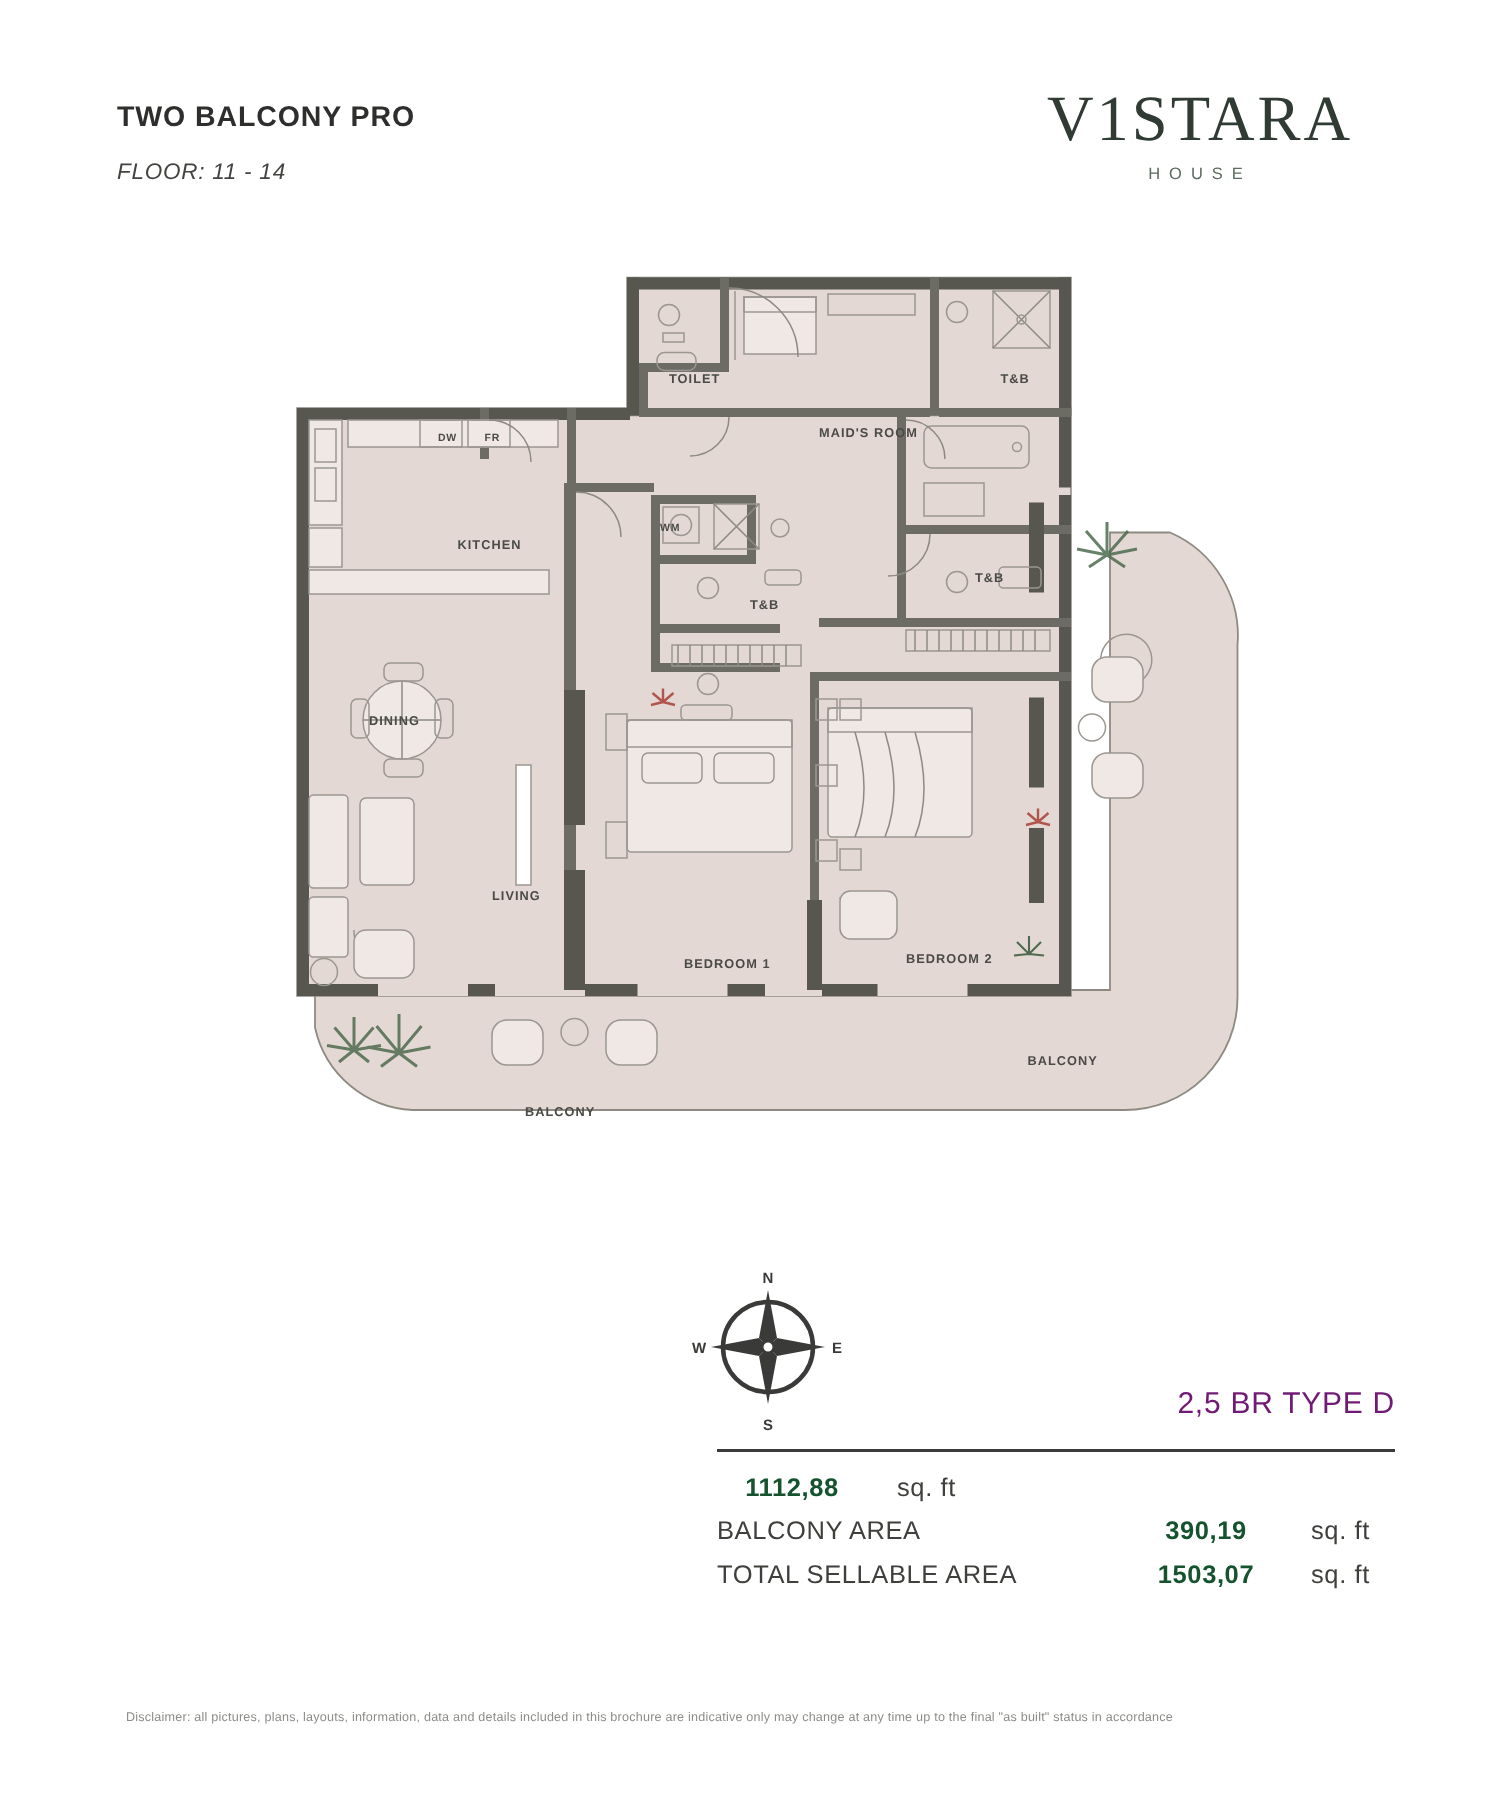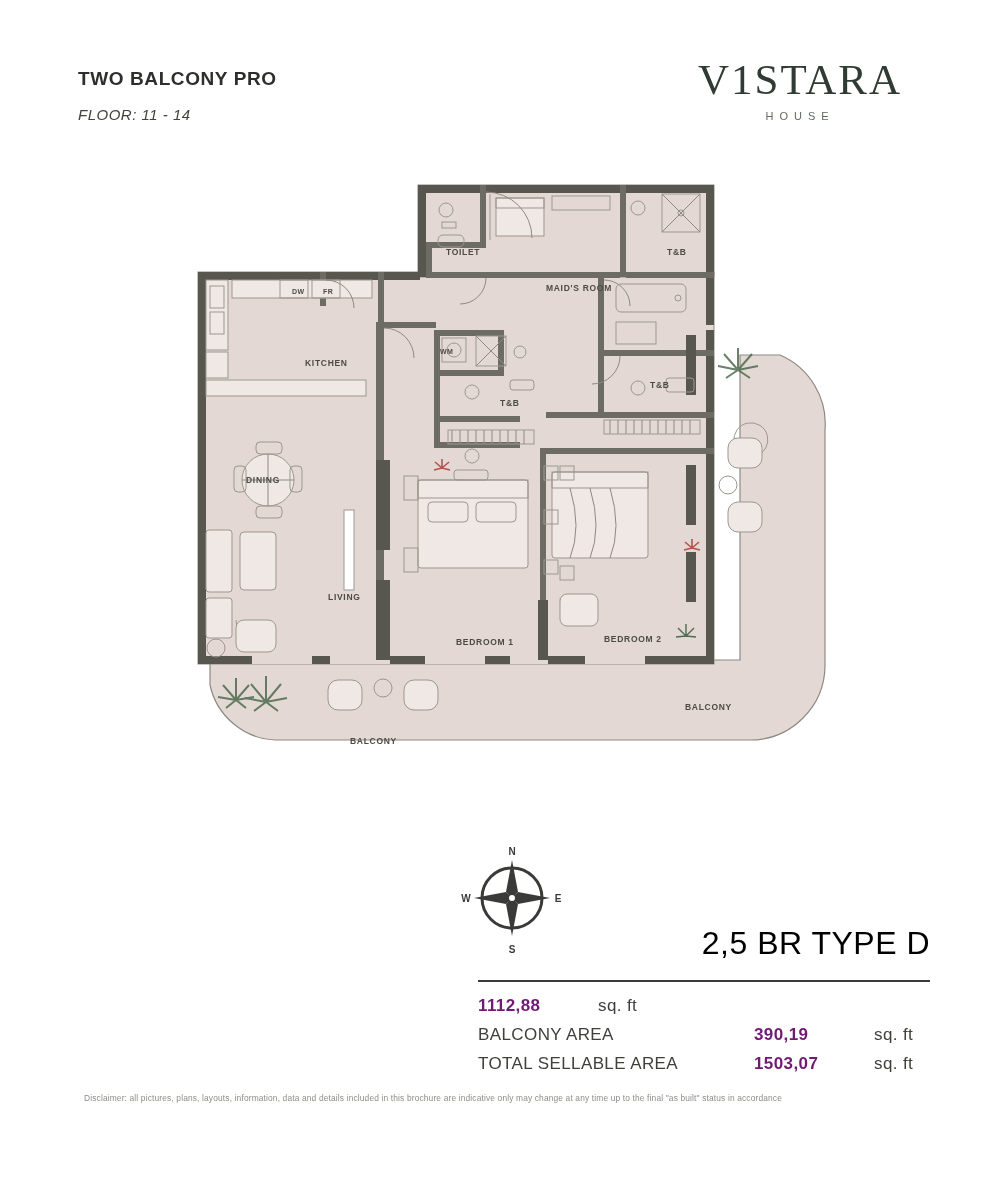--- a/index.html
+++ b/index.html
@@ -73,56 +73,56 @@
   }
 
   
   .specs {
     position: absolute;
     left: 478px; top: 925px;
     width: 452px;
   }
   .type-name {
     text-align: right;
-    font-size: 32px;
+    font-size: 20px;
     letter-spacing: 0.5px;
-    color: #000000;
+    color: #701a75;
     margin-bottom: 18px;
     font-family: "Liberation Sans", sans-serif;
   }
   .rule {
     height: 2px;
     background: #3a3a38;
     margin-bottom: 14px;
   }
   .spec-row {
     display: flex;
     align-items: baseline;
     font-size: 17px;
     letter-spacing: 0.4px;
     margin-bottom: 9px;
   }
   .spec-label { flex: 1; color: #3f3f3c; }
   .spec-value {
     width: 120px;
-    text-align: left;
+    text-align: center;
     font-weight: bold;
-    color: #701a75;
+    color: #14532d;
     padding-right: 20px;
   }
   .spec-unit {
     width: 56px;
     text-align: left;
     color: #3f3f3c;
   }
 
   
   .disclaimer {
     position: absolute;
-    left: 84px; top: 1092px;
+    left: 84px; top: 1138px;
     width: 830px;
     font-size: 8.4px;
     line-height: 1.55;
     color: #8d8d88;
     letter-spacing: 0.15px;
   }
 </style>
 </head>
 <body>
 

